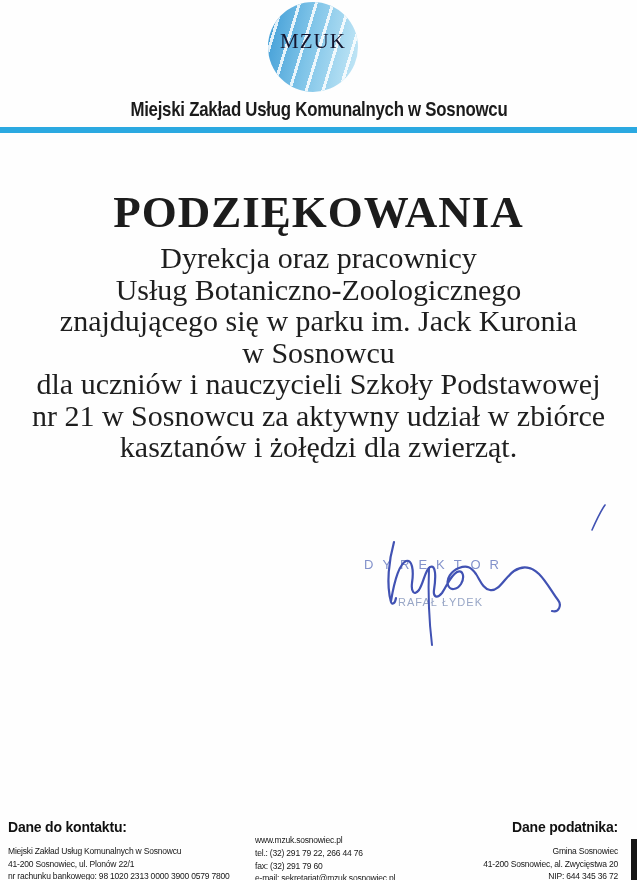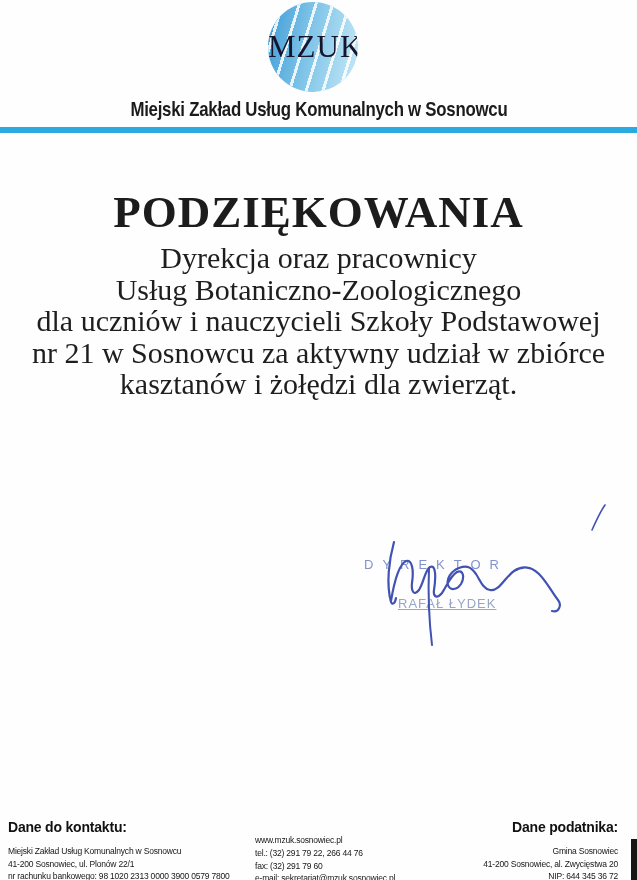--- a/index.html
+++ b/index.html
@@ -30,21 +30,21 @@
       107deg,
       rgba(255,255,255,0) 0px, rgba(255,255,255,0) 13px,
       rgba(255,255,255,0.85) 13px, rgba(255,255,255,0.85) 16px
     );
   }
   .logo-text {
     position: absolute;
     left: 0; right: 0; top: 27px;
     text-align: center;
     font-family: "Liberation Serif", serif;
-    font-size: 31px;
+    font-size: 21px;
     font-weight: 500;
     letter-spacing: 1px;
     color: #15152e;
   }
   .org-name {
     position: absolute;
     left: 0; right: 0; top: 97px;
     text-align: center;
   }
   .org-name span {
@@ -90,25 +90,24 @@
     position: absolute;
     left: 364px; top: 557px;
     font-size: 13px;
     letter-spacing: 9px;
     color: #8392cb;
     white-space: nowrap;
   }
   .sig-name {
     position: absolute;
     left: 398px; top: 596px;
-    font-size: 13px;
+    font-size: 11px;
     letter-spacing: 1px;
     color: #98a6c6;
     white-space: nowrap;
-    text-decoration: underline;
   }
   .sig-svg {
     position: absolute;
     left: 340px; top: 480px;
     width: 290px; height: 200px;
   }
 
   
   .footer-col { position: absolute; font-size: 8.5px; letter-spacing: -0.2px; line-height: 12.3px; color: #161616; }
   .footer-heading { font-weight: bold; font-size: 14px; letter-spacing: -0.2px; color: #111; }
@@ -137,20 +136,22 @@
   <div class="org-name">
     <span>Miejski Zakład Usług Komunalnych w Sosnowcu</span>
   </div>
   <div class="divider"></div>
 
   <h1 class="doc-title">PODZIĘKOWANIA</h1>
 
   <div class="doc-body">
     <div>Dyrekcja oraz pracownicy</div>
     <div>Usług Botaniczno-Zoologicznego</div>
+    <div>znajdującego się w parku im. Jack Kuronia</div>
+    <div>w Sosnowcu</div>
     <div>dla uczniów i nauczycieli Szkoły Podstawowej</div>
     <div>nr 21 w Sosnowcu za aktywny udział w zbiórce</div>
     <div>kasztanów i żołędzi dla zwierząt.</div>
   </div>
 
   <div class="sig-role">DYREKTOR</div>
   <div class="sig-name">RAFAŁ ŁYDEK</div>
 
   <svg class="sig-svg" viewBox="340 480 290 200">
     <g fill="none" stroke="#4152b3" stroke-width="2.2" stroke-linecap="round">

